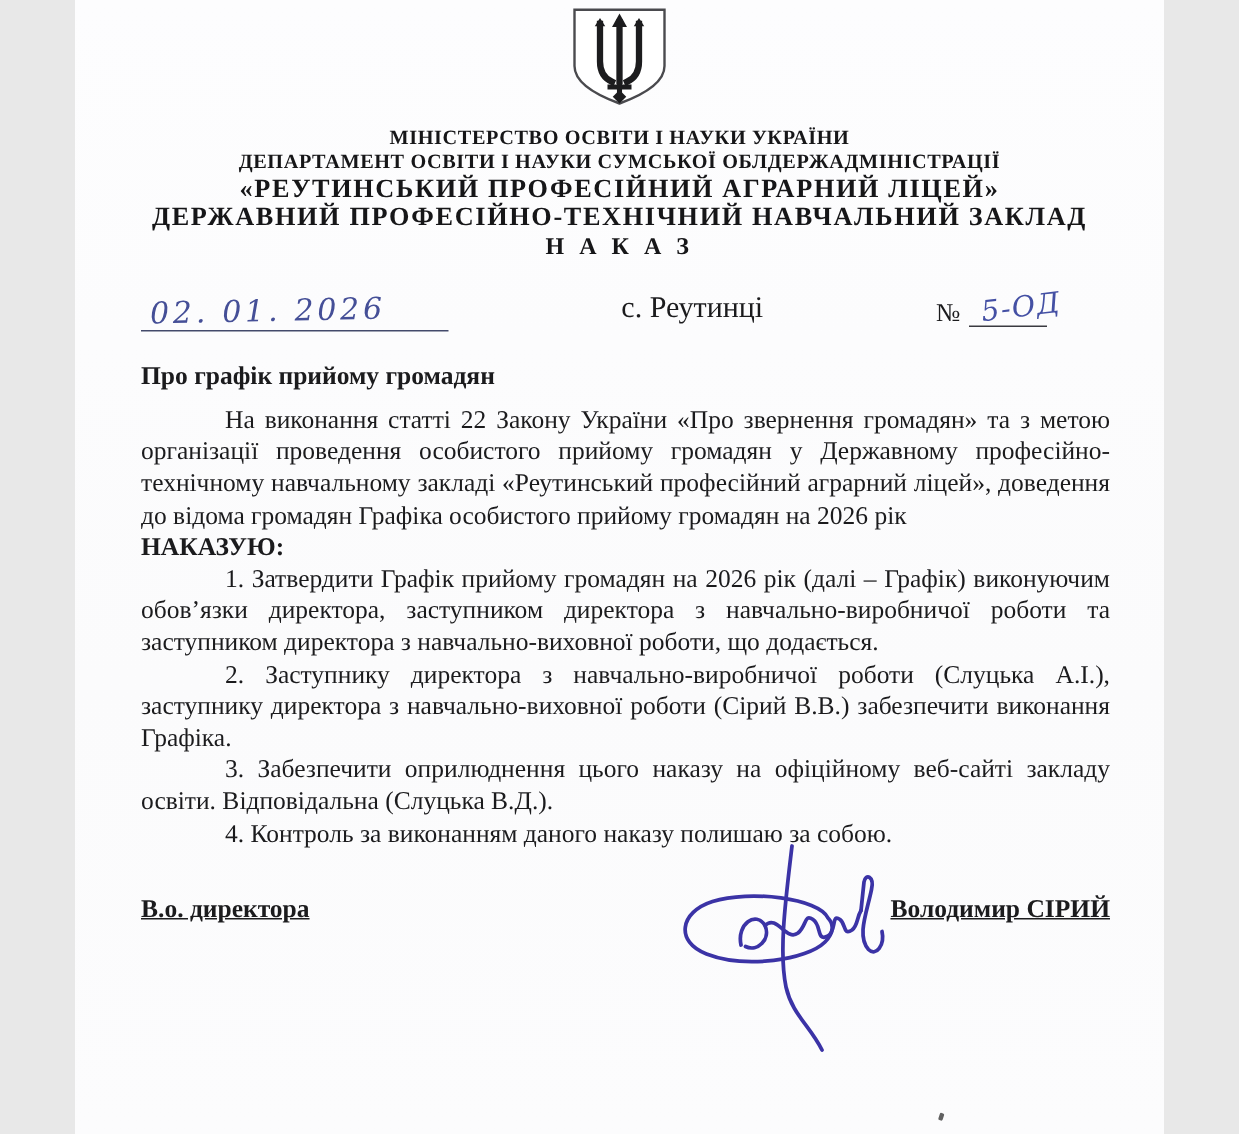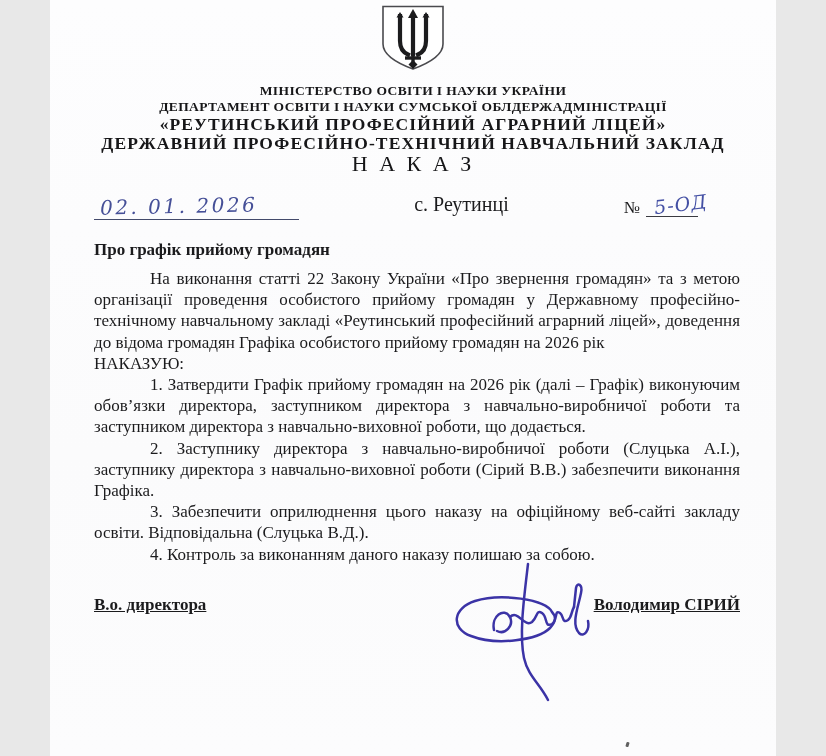--- a/index.html
+++ b/index.html
@@ -9,21 +9,21 @@
     margin:0 auto;
     background:linear-gradient(180deg,#fdfdfe 0%,#fbfbfc 60%,#fcfcfd 100%);
     font-family:"Liberation Serif", serif;
     color:#1b1b1d;
     overflow:hidden;
   }
   .crest-wrap{display:flex;justify-content:center;padding-top:5px;}
   .org-block{text-align:center;margin-top:8px;color:#161618;}
   .org-line-sm{font-weight:bold;font-size:13.5px;line-height:16px;letter-spacing:.4px;}
   .org-line-lg{font-weight:bold;font-size:17.5px;line-height:19px;letter-spacing:1.1px;}
-  .doc-type{font-weight:normal;font-size:22px;line-height:20px;letter-spacing:3px;margin-top:1px;}
+  .doc-type{font-weight:bold;font-size:16px;line-height:20px;letter-spacing:3px;margin-top:1px;}
   .meta-row{display:flex;align-items:flex-end;margin:16px 36px 0 44px;height:30px;}
   .date-cell{
     width:205px;border-bottom:1.6px solid #434a6b;position:relative;height:30px;
   }
   .hw{
     font-family:"DejaVu Serif", serif;font-style:italic;
     color:#454f97;
   }
   .hw-date{
     position:absolute;left:6px;bottom:1px;
@@ -35,21 +35,21 @@
   .num-label{position:absolute;left:0;bottom:2px;font-size:17px;}
   .num-line{position:absolute;left:22px;bottom:3px;width:52px;border-bottom:1.6px solid #3a3a40;}
   .hw-num{
     position:absolute;left:30px;bottom:5px;font-size:19px;letter-spacing:1px;
     transform:rotate(-7deg);white-space:nowrap;color:#4450a4;
   }
   .subject{margin:20px 36px 0 44px;font-weight:bold;font-size:17px;}
   .body-block{margin:8px 36px 0 44px;font-size:17px;line-height:21.2px;text-align:justify;}
   .body-block p{margin:0;}
   .indent{text-indent:56px;}
-  .order-word{font-weight:normal;text-indent:0;}
+  .order-word{font-weight:bold;text-indent:0;}
   .sig-row{display:flex;justify-content:space-between;margin:30px 36px 0 44px;
     font-weight:bold;font-size:17px;text-decoration:underline;}
   .sig-svg{position:absolute;left:390px;top:546px;pointer-events:none;}
   .speck{position:absolute;left:576px;top:742px;width:3px;height:5px;background:#3a3a3a;
     transform:rotate(18deg);border-radius:1px;opacity:.8;}
 </style>
 </head>
 <body>
 
 <div class="page">

